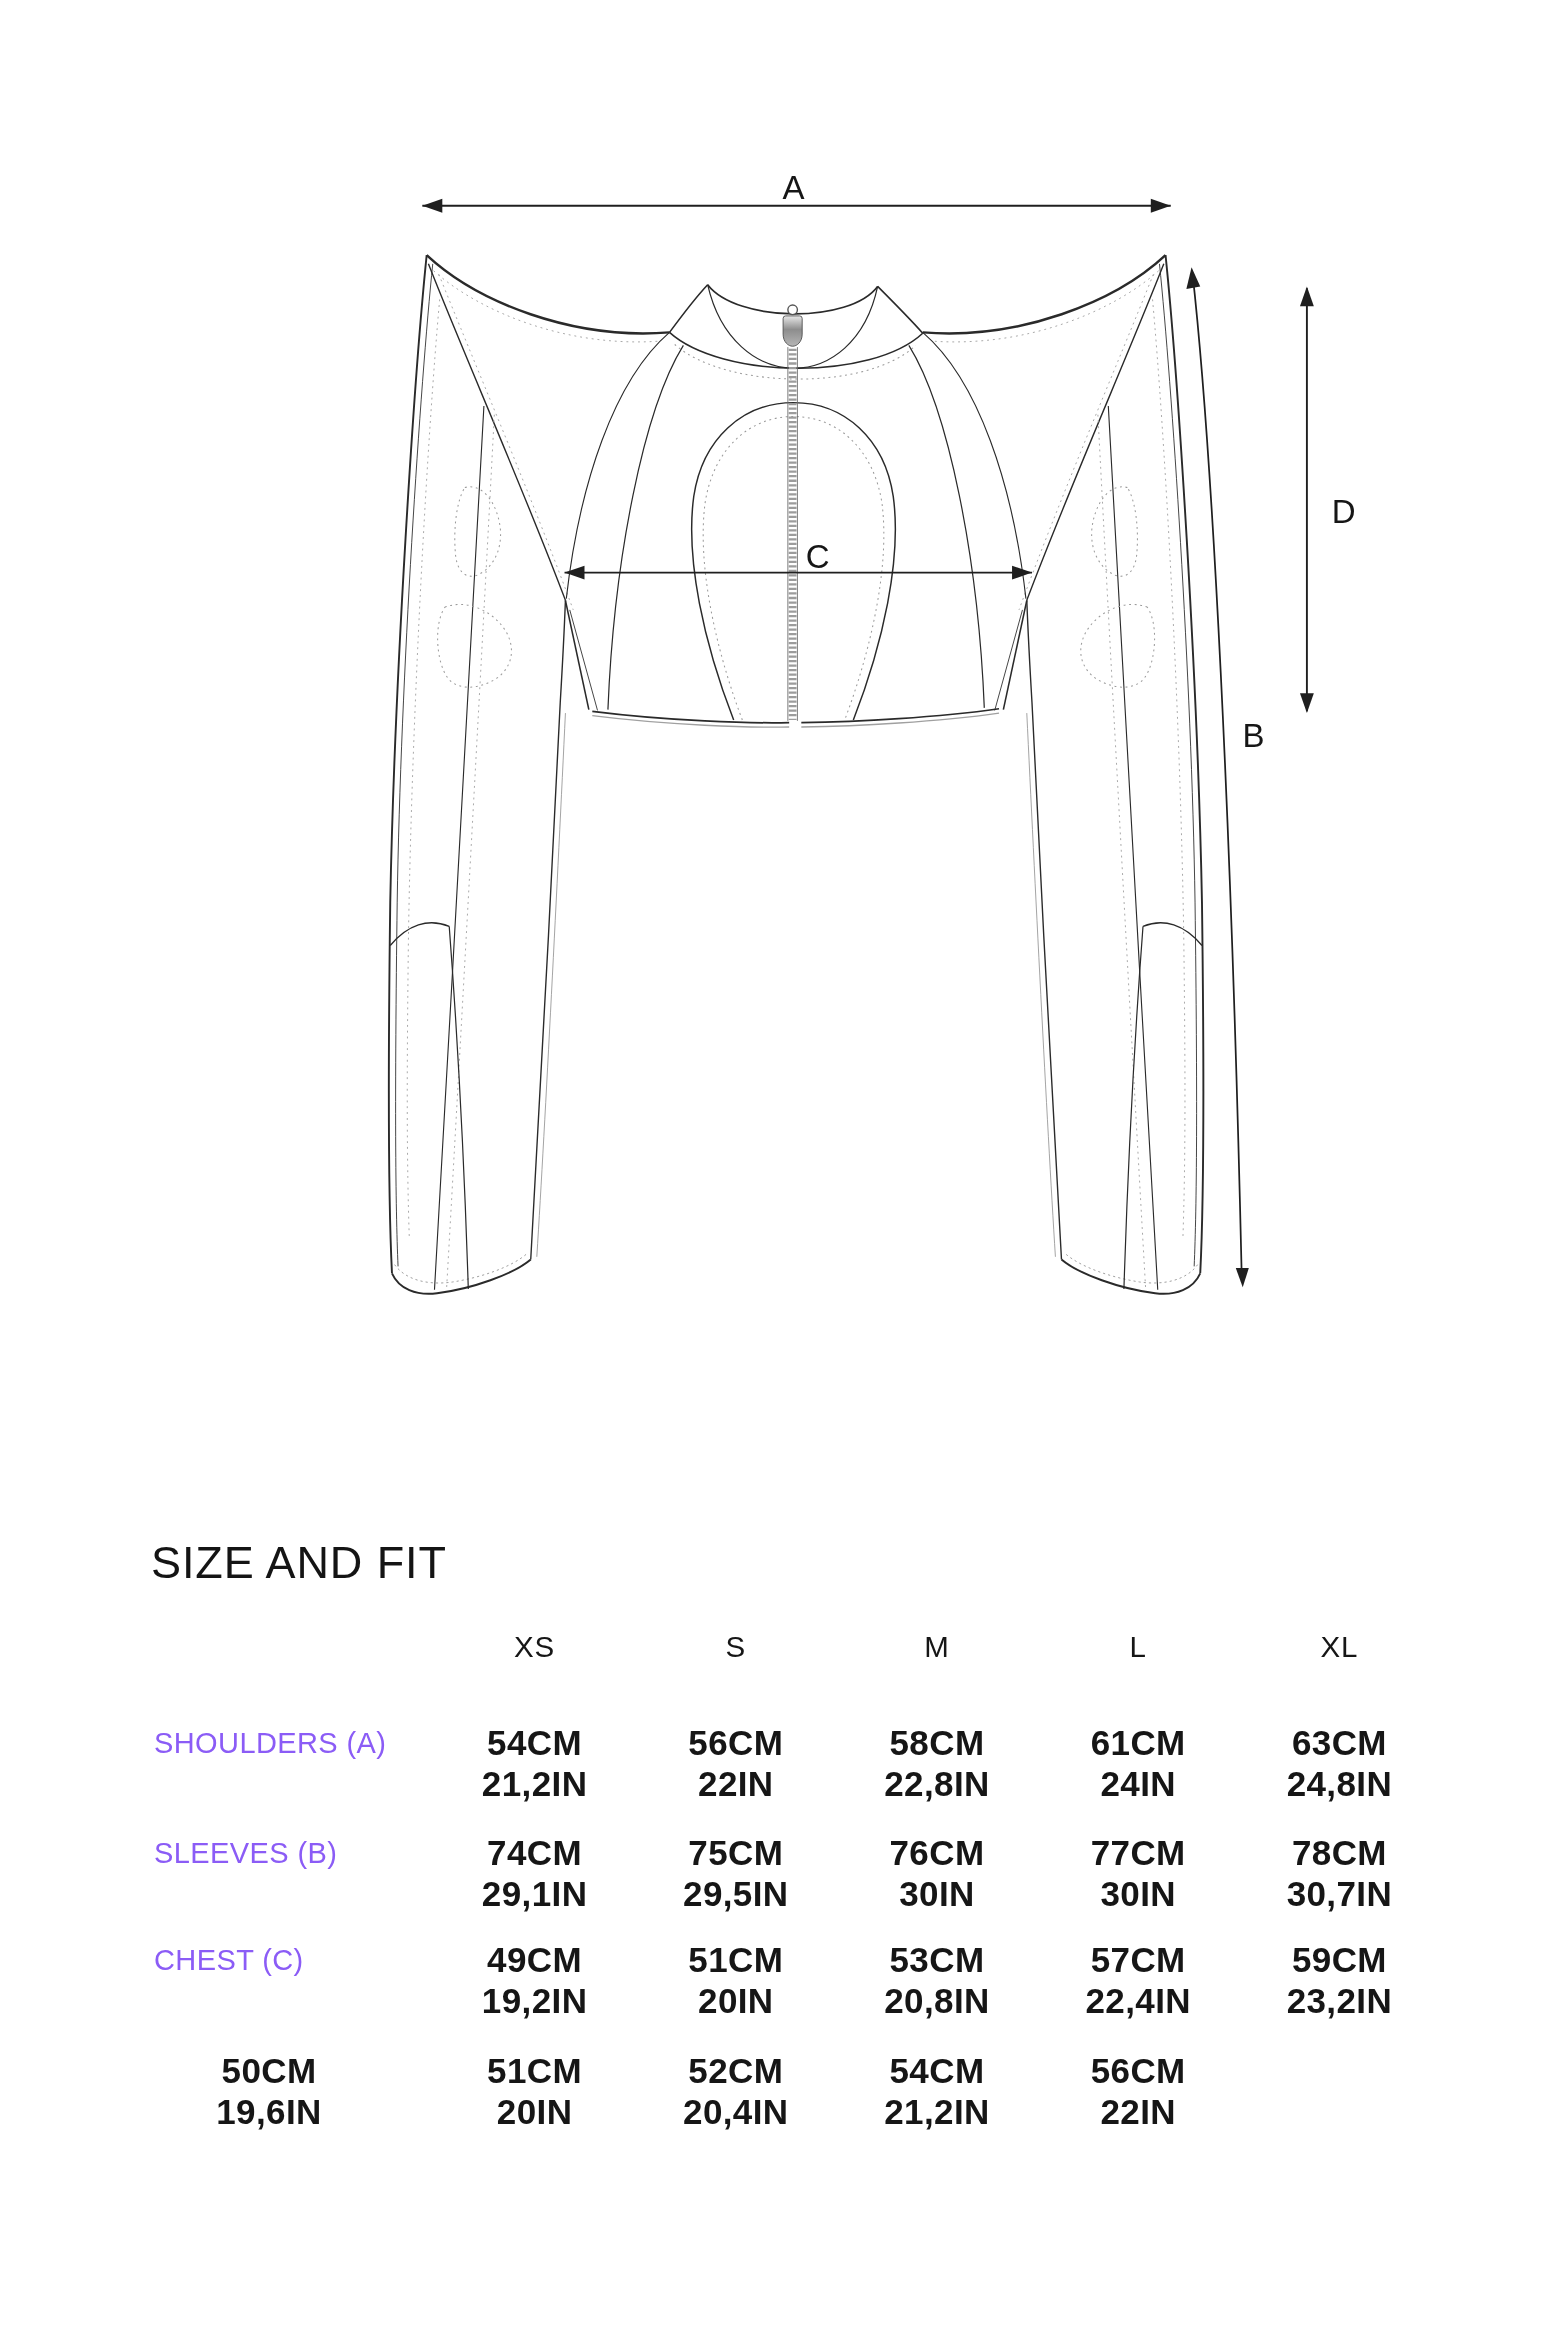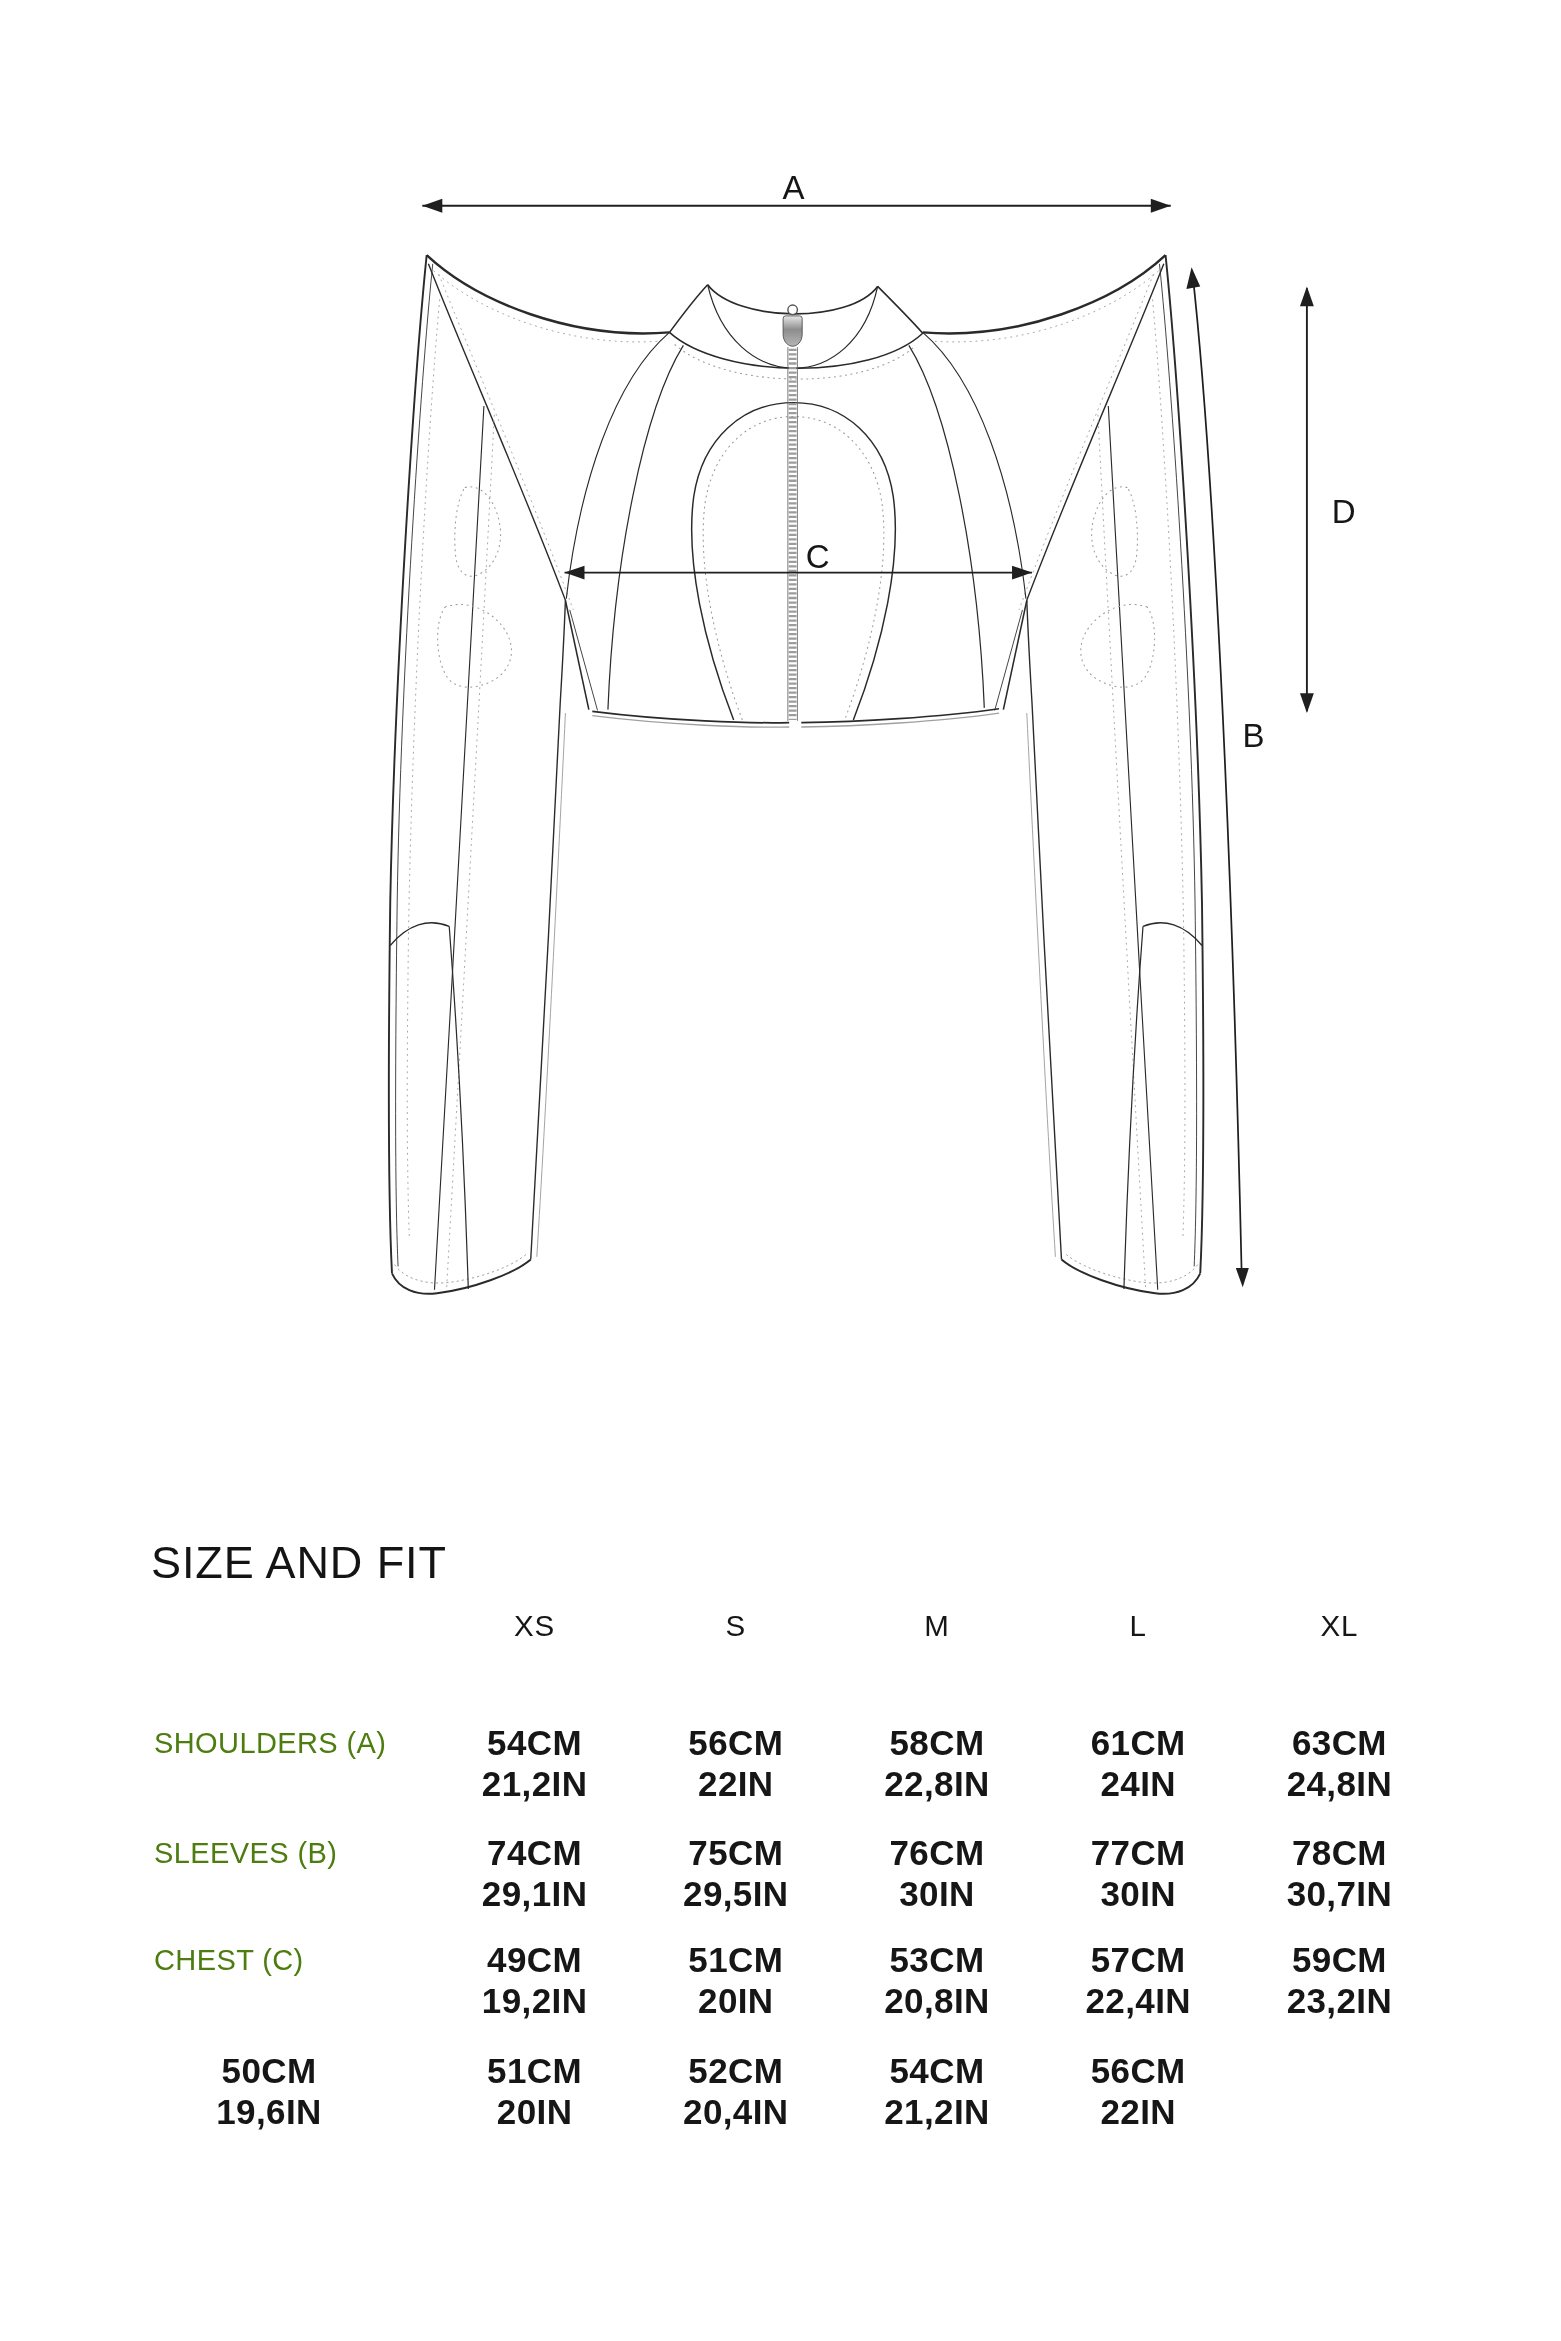--- a/index.html
+++ b/index.html
@@ -15,31 +15,31 @@
   
   .sizefit{position:absolute;left:104px;top:1525px;width:1336px;}
   .sf-title{
     position:absolute;left:47px;top:12px;font-size:45px;font-weight:400;
     letter-spacing:0.9px;color:#141414;white-space:nowrap;
   }
   .sf-grid{
     position:absolute;left:0;width:1336px;
     display:grid;grid-template-columns:330px repeat(5,1fr);
   }
-  .sf-head-row{top:84px;}
+  .sf-head-row{top:105px;}
   .sf-row-1{top:201px;}
   .sf-row-2{top:311px;}
   .sf-row-3{top:418px;}
   .sf-row-4{top:529px;}
   .sf-col-head{
     text-align:center;font-size:29.5px;font-weight:400;color:#161616;
     letter-spacing:0.9px;
   }
   .sf-row-label{
-    font-size:29px;font-weight:400;color:#4d7c0f;padding-left:50px;
+    font-size:29px;font-weight:400;color:#8b5cf6;padding-left:50px;
     letter-spacing:0.4px;white-space:nowrap;line-height:35px;
   }
   .sf-cell{text-align:center;}
   .sf-cm,.sf-in{
     font-size:35px;font-weight:700;color:#161616;line-height:33px;
     letter-spacing:0.4px;
   }
   .sf-in{margin-top:8px;}
   .sf-cell .sf-cm{display:block;}
   .sf-cell .sf-in{display:block;}

